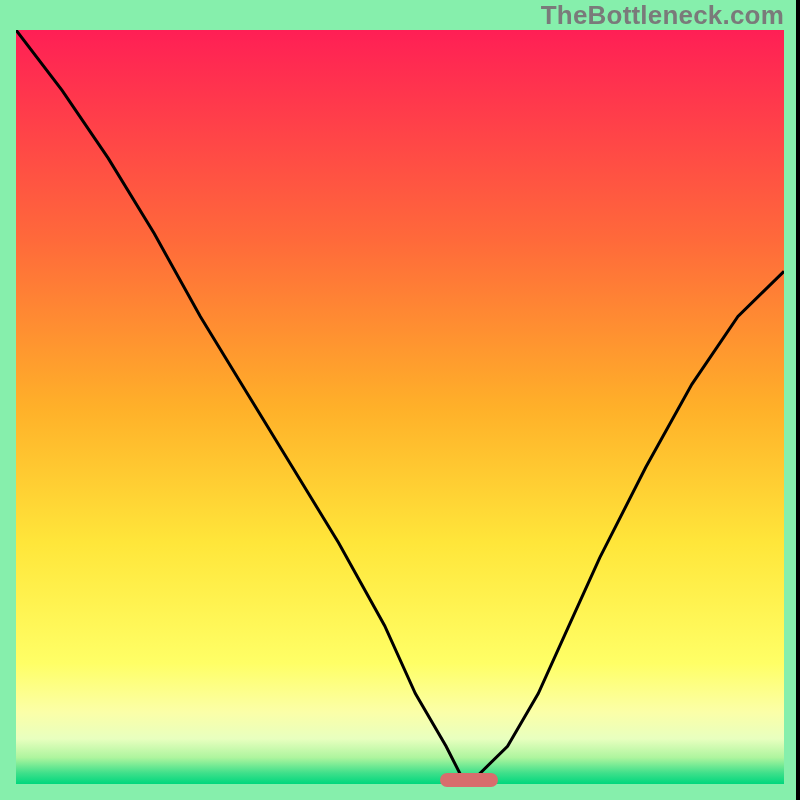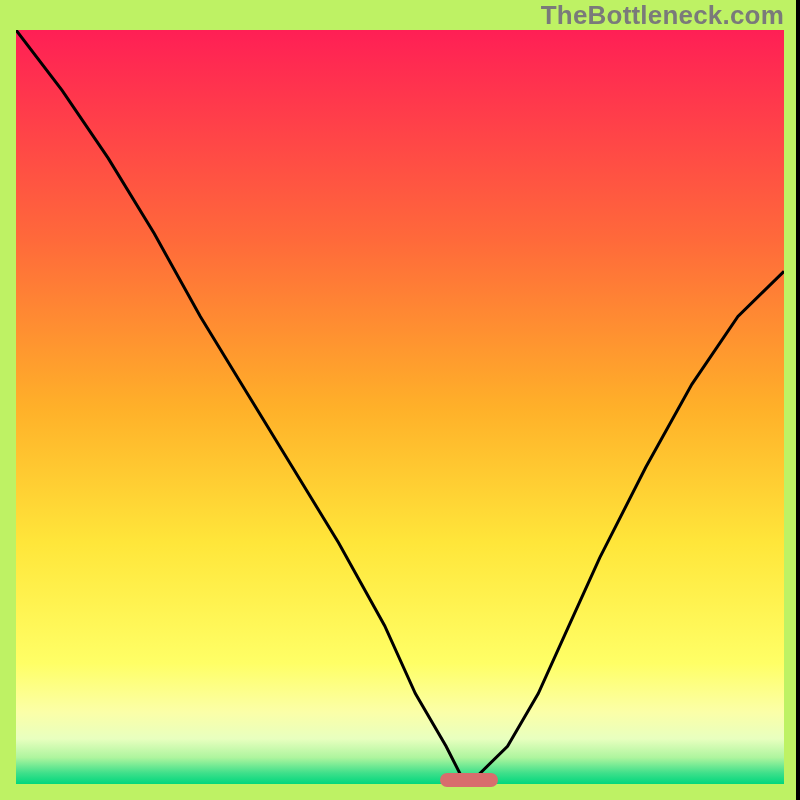--- a/index.html
+++ b/index.html
@@ -8,21 +8,21 @@
     width: 800px;
     height: 800px;
     overflow: hidden;
     background: #000;
     font-family: Arial, Helvetica, sans-serif;
   }
   .frame {
     position: relative;
     width: 796px;
     height: 800px;
-    background: #bef264;
+    background: #86efac;
   }
   .watermark {
     position: absolute;
     top: 0;
     right: 12px;
     font-size: 26px;
     font-weight: 600;
     color: #7a7a7a;
     letter-spacing: 0.2px;
     z-index: 10;

